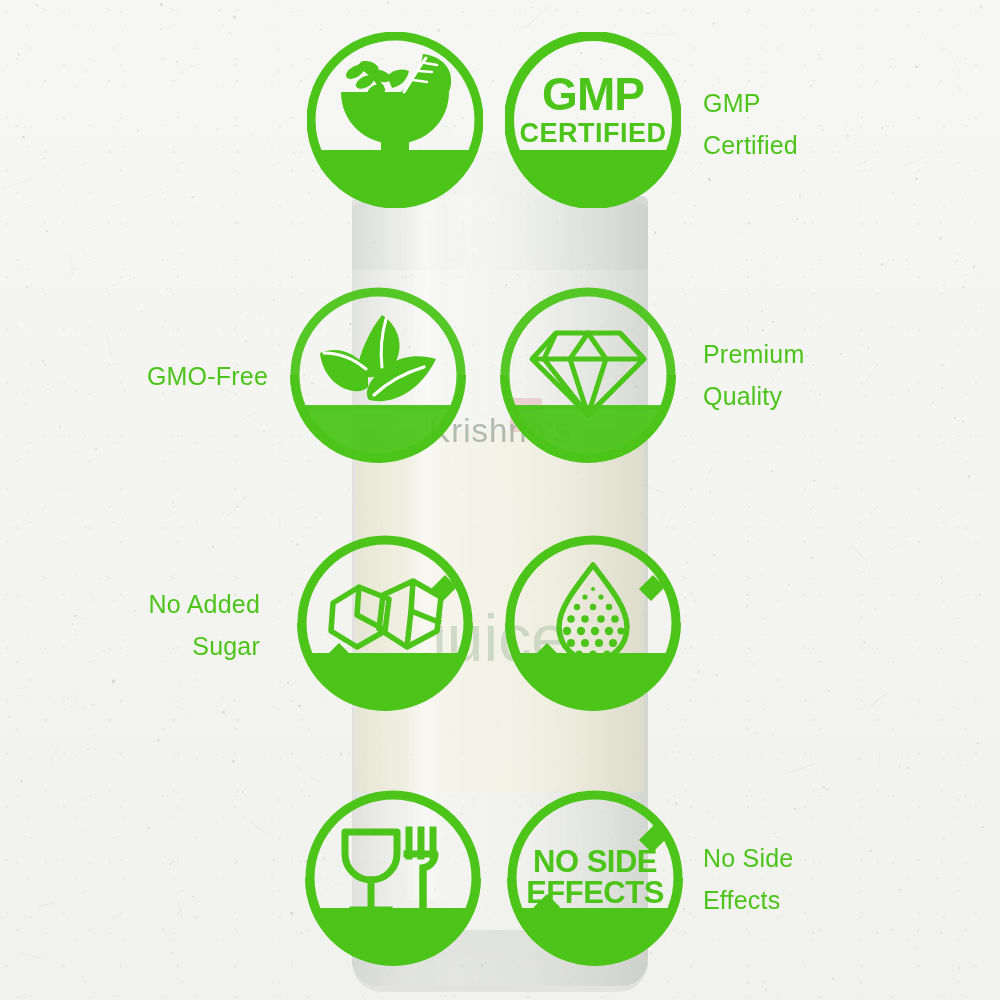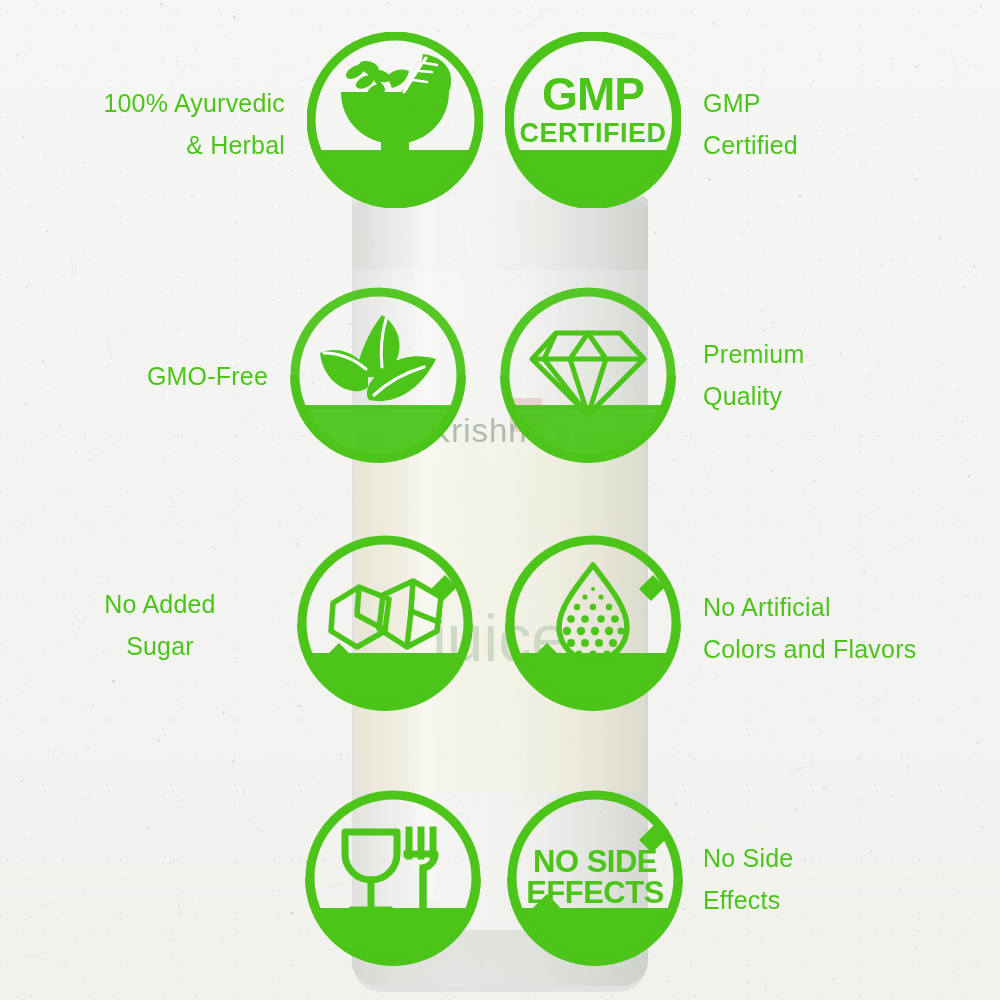--- a/index.html
+++ b/index.html
@@ -666,34 +666,30 @@
         <path d="M24 120l16-16 13 13-16 16z"></path>
         <path d="M132 50l16-16 13 13-16 16z"></path>
       </g>
       <g fill="#4CC41A" font-family="Liberation Sans, sans-serif" text-anchor="middle">
         <text x="88" y="82" font-size="31" font-weight="bold" letter-spacing="-0.5">NO SIDE</text>
         <text x="88" y="113" font-size="31" font-weight="bold" letter-spacing="-0.5">EFFECTS</text>
       </g>
     </svg>
   </div>
 
-  <div class="label left" style="left:20px;top:82px;width:265px;">100% Ayurvedic
-&amp; Herbal</div>
 
   <div class="label right" style="left:703px;top:82px;width:290px;">GMP
 Certified</div>
 
   <div class="label left" style="left:20px;top:355px;width:248px;">GMO-Free</div>
 
   <div class="label right" style="left:703px;top:333px;width:290px;">Premium
 Quality</div>
 
-  <div class="label left" style="left:32px;top:583px;width:256px;text-align:center;">No Added
+  <div class="label left" style="left:4px;top:583px;width:256px;">No Added
 Sugar</div>
 
-  <div class="label right" style="left:703px;top:586px;width:295px;">No Artificial
-Colors and Flavors</div>
 
 
   <div class="label right" style="left:703px;top:837px;width:290px;">No Side
 Effects</div>
 
 </div>
 
 </body></html>

